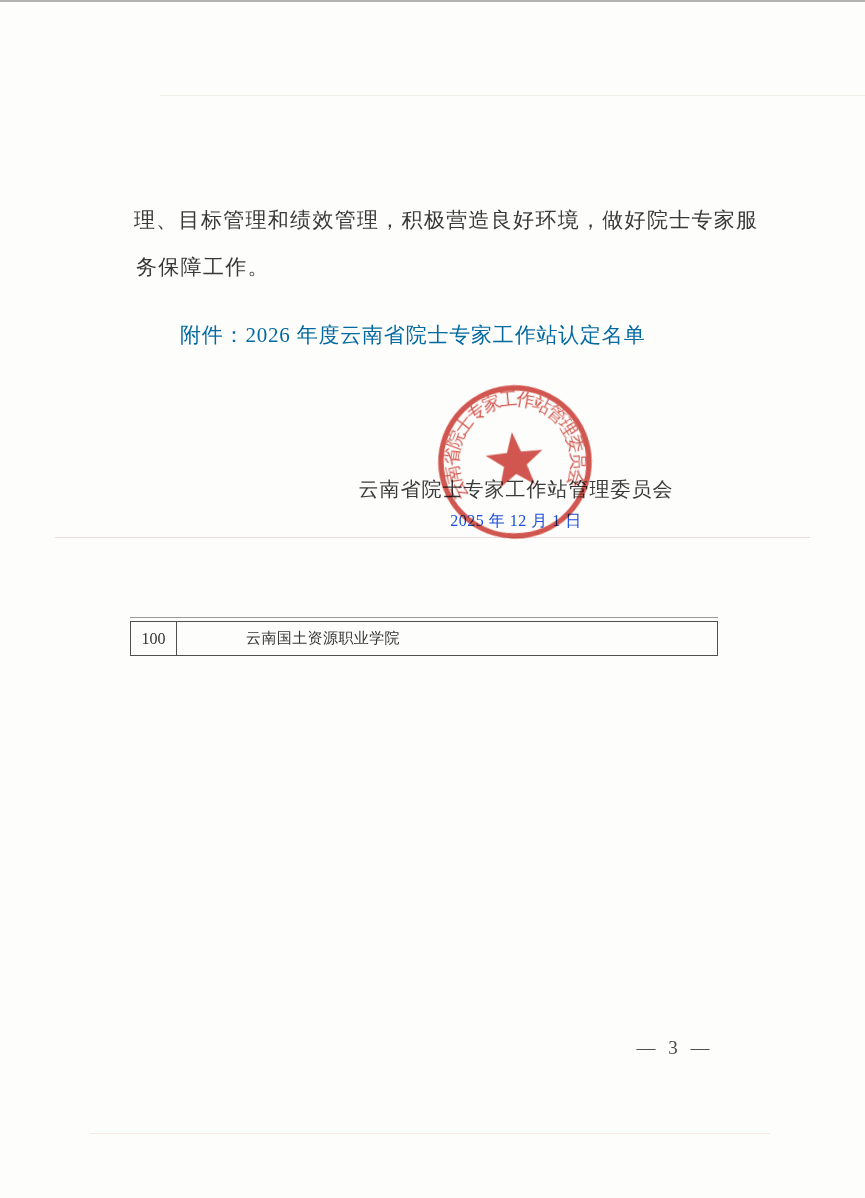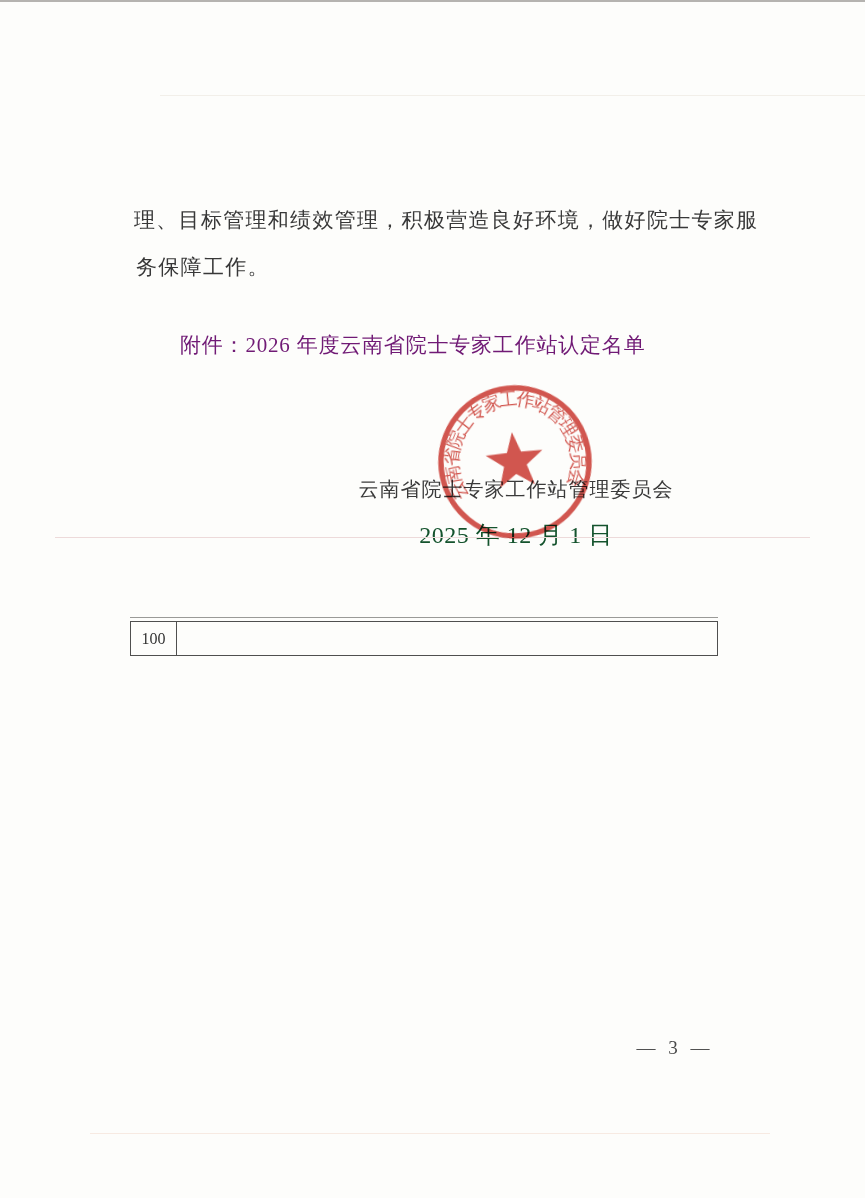--- a/index.html
+++ b/index.html
@@ -38,45 +38,44 @@
     position: absolute;
     font-size: 21px;
     letter-spacing: 1.3px;
     color: #383838;
     white-space: nowrap;
   }
   .body-line-1 { left: 134px; top: 206px; }
   .body-line-2 { left: 136px; top: 253px; }
   .attachment-line {
     position: absolute;
-    left: 180px; top: 331px;
+    left: 180px; top: 321px;
     font-size: 21px;
     letter-spacing: 0.8px;
-    color: #701a75;
+    color: #0369a1;
     white-space: nowrap;
   }
   
   .signature-line {
     position: absolute;
     left: 355px; top: 476px; width: 322px;
     text-align: center;
     font-size: 20px;
     letter-spacing: 1px;
     color: #3a3a3a;
     white-space: nowrap;
   }
   .date-line {
     position: absolute;
     left: 405px; top: 511px; width: 222px;
     text-align: center;
-    font-size: 24px;
+    font-size: 16px;
     letter-spacing: 0.5px;
-    color: #14532d;
+    color: #1d4ed8;
     white-space: nowrap;
-    margin-top: 8px;
   }
   
   .seal {
     position: absolute;
     left: 433px; top: 378px;
     width: 164px; height: 168px;
     mix-blend-mode: multiply;
     opacity: 0.88;
     transform: rotate(-6deg);
     filter: blur(0.3px);
@@ -146,19 +145,20 @@
       <polygon fill="#cd3f37" points="80,54 87.1,74.3 108.5,74.7 91.4,87.7 97.6,108.3 80,96 62.4,108.3 68.6,87.7 51.5,74.7 72.9,74.3"></polygon>
       <text font-size="18" fill="#cd3f37" font-family="Liberation Serif, DejaVu Serif, serif">
         <textPath href="#sealTextArc" startOffset="0" textLength="238" lengthAdjust="spacing">云南省院士专家工作站管理委员会</textPath>
       </text>
     </svg>
   </div>
 
   <div class="table-top-ghost"></div>
   <div class="appendix-table">
     <div class="cell cell-no">100</div>
+    <div class="cell cell-org">云南国土资源职业学院</div>
   </div>
 
   <div class="page-number">— 3 —</div>
 
   <div class="scan-line-3"></div>
 
 </div>
 
 </body></html>

